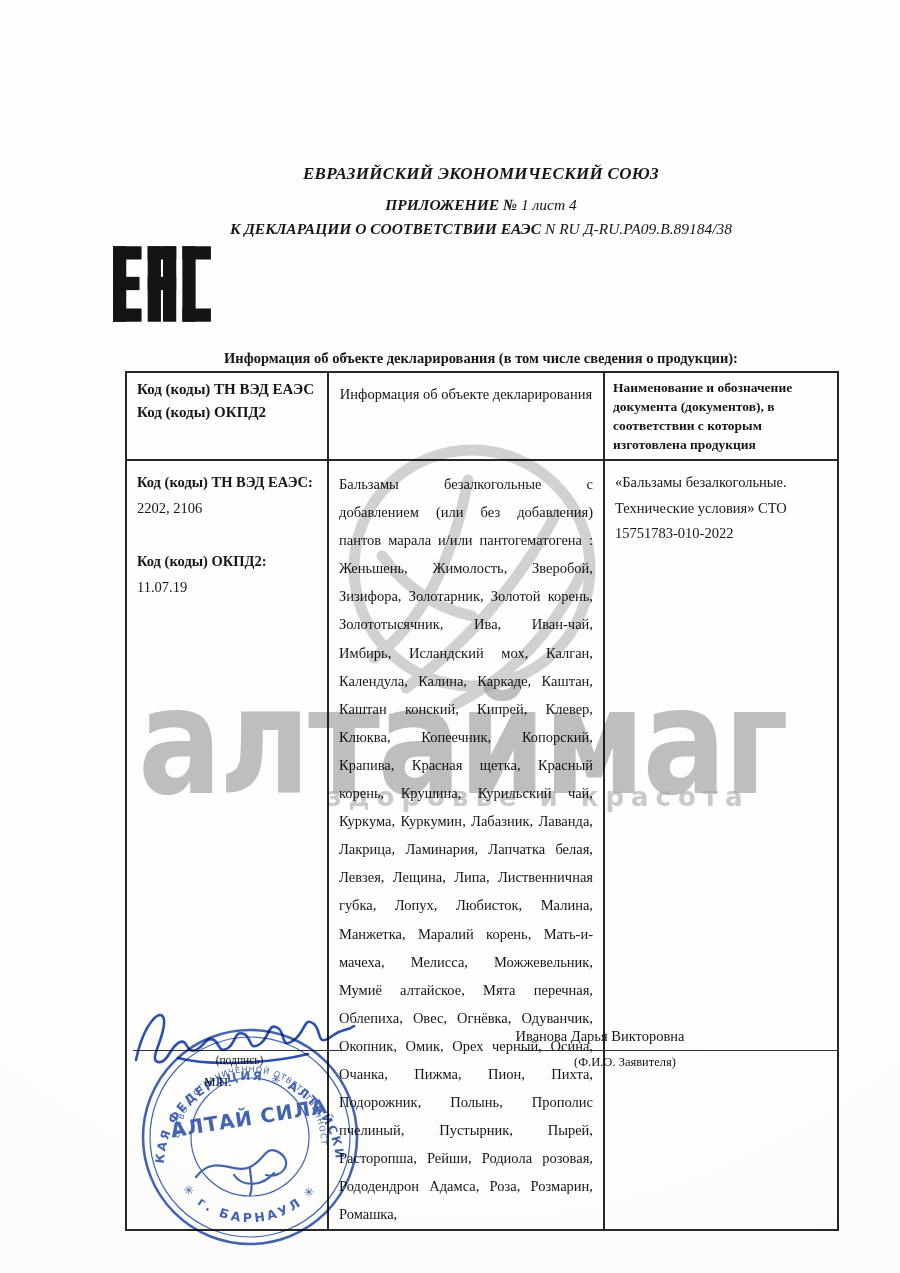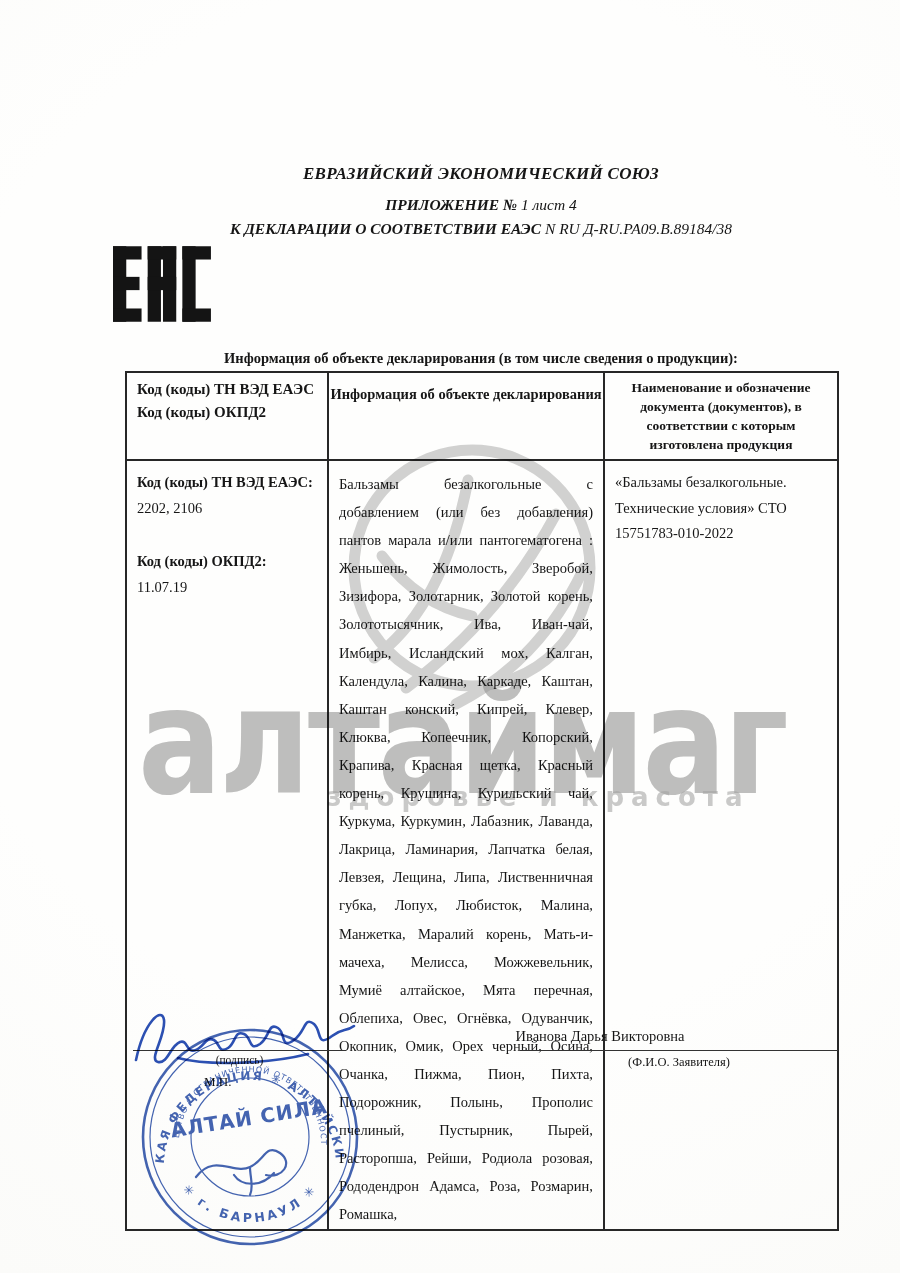--- a/index.html
+++ b/index.html
@@ -20,22 +20,22 @@
   
   .eac{position:absolute;left:113px;top:246px;}
   
   .tbl-caption{position:absolute;left:125px;top:350px;width:712px;text-align:center;
     font-weight:bold;font-size:14.5px;}
   table.decl{position:absolute;left:125px;top:371px;width:712px;border-collapse:collapse;
     table-layout:fixed;background:transparent;}
   table.decl td{border:2px solid #272727;vertical-align:top;padding:0;}
   col.c1{width:202px;}col.c2{width:276px;}col.c3{width:234px;}
   .th1{font-weight:bold;font-size:15px;padding:5px 8px 5px 10px;line-height:1.5;}
-  .th2{font-weight:bold;font-size:14.5px;text-align:center;padding-top:13px;}
-  .th3{font-weight:bold;font-size:13.5px;text-align:center;line-height:19px;padding:5px 8px;}
+  .th2{font-weight:normal;font-size:14.5px;text-align:center;padding-top:13px;}
+  .th3{font-weight:bold;font-size:13.5px;line-height:19px;padding:5px 8px;}
   td.hcell{height:82px;}
   td.bcell{height:533px;}
   .b1{padding:8px 8px 0 10px;font-size:14.5px;line-height:26px;}
   .b1 .lbl{font-weight:bold;}
   .okpd{margin-top:27px;}
   .b2{padding:9px 10px 0 10px;font-size:14.5px;line-height:28.1px;
     text-align:justify;text-align-last:left;word-spacing:1px;}
   .b3{padding:9px 10px 0 10px;font-size:14.5px;line-height:25.5px;white-space:pre-line;}
   
   .wm-layer{position:absolute;inset:0;pointer-events:none;mix-blend-mode:multiply;}
@@ -45,21 +45,21 @@
   .wm-sub{position:absolute;left:318px;top:782px;width:440px;text-align:center;
     font-family:"DejaVu Sans",sans-serif;font-weight:bold;font-size:26px;
     letter-spacing:7px;color:rgba(164,164,164,.58);}
   .wm-leaf{position:absolute;left:322px;top:436px;opacity:.5;}
   
   .sig-line-left{position:absolute;left:133px;top:1050px;width:213px;border-top:1.6px solid #333;}
   .sig-caption{position:absolute;left:133px;top:1054px;width:213px;text-align:center;font-size:11.5px;}
   .mp{position:absolute;left:204px;top:1074px;font-size:13px;}
   .applicant-name{position:absolute;left:470px;top:1028px;width:260px;text-align:center;font-size:14.5px;}
   .sig-line-right{position:absolute;left:520px;top:1050px;width:318px;border-top:1.6px solid #333;}
-  .applicant-caption{position:absolute;left:520px;top:1055px;width:210px;text-align:right;font-size:12.5px;}
+  .applicant-caption{position:absolute;left:520px;top:1055px;width:210px;text-align:center;font-size:12.5px;}
   .handsign{position:absolute;left:118px;top:1002px;mix-blend-mode:multiply;}
   .stamp{position:absolute;left:138px;top:1025px;mix-blend-mode:multiply;opacity:.92;}
   .stamp text{font-family:"DejaVu Sans",sans-serif;}
 </style>
 </head>
 <body>
 
 <div class="page">
 
   <div class="doc-header">

